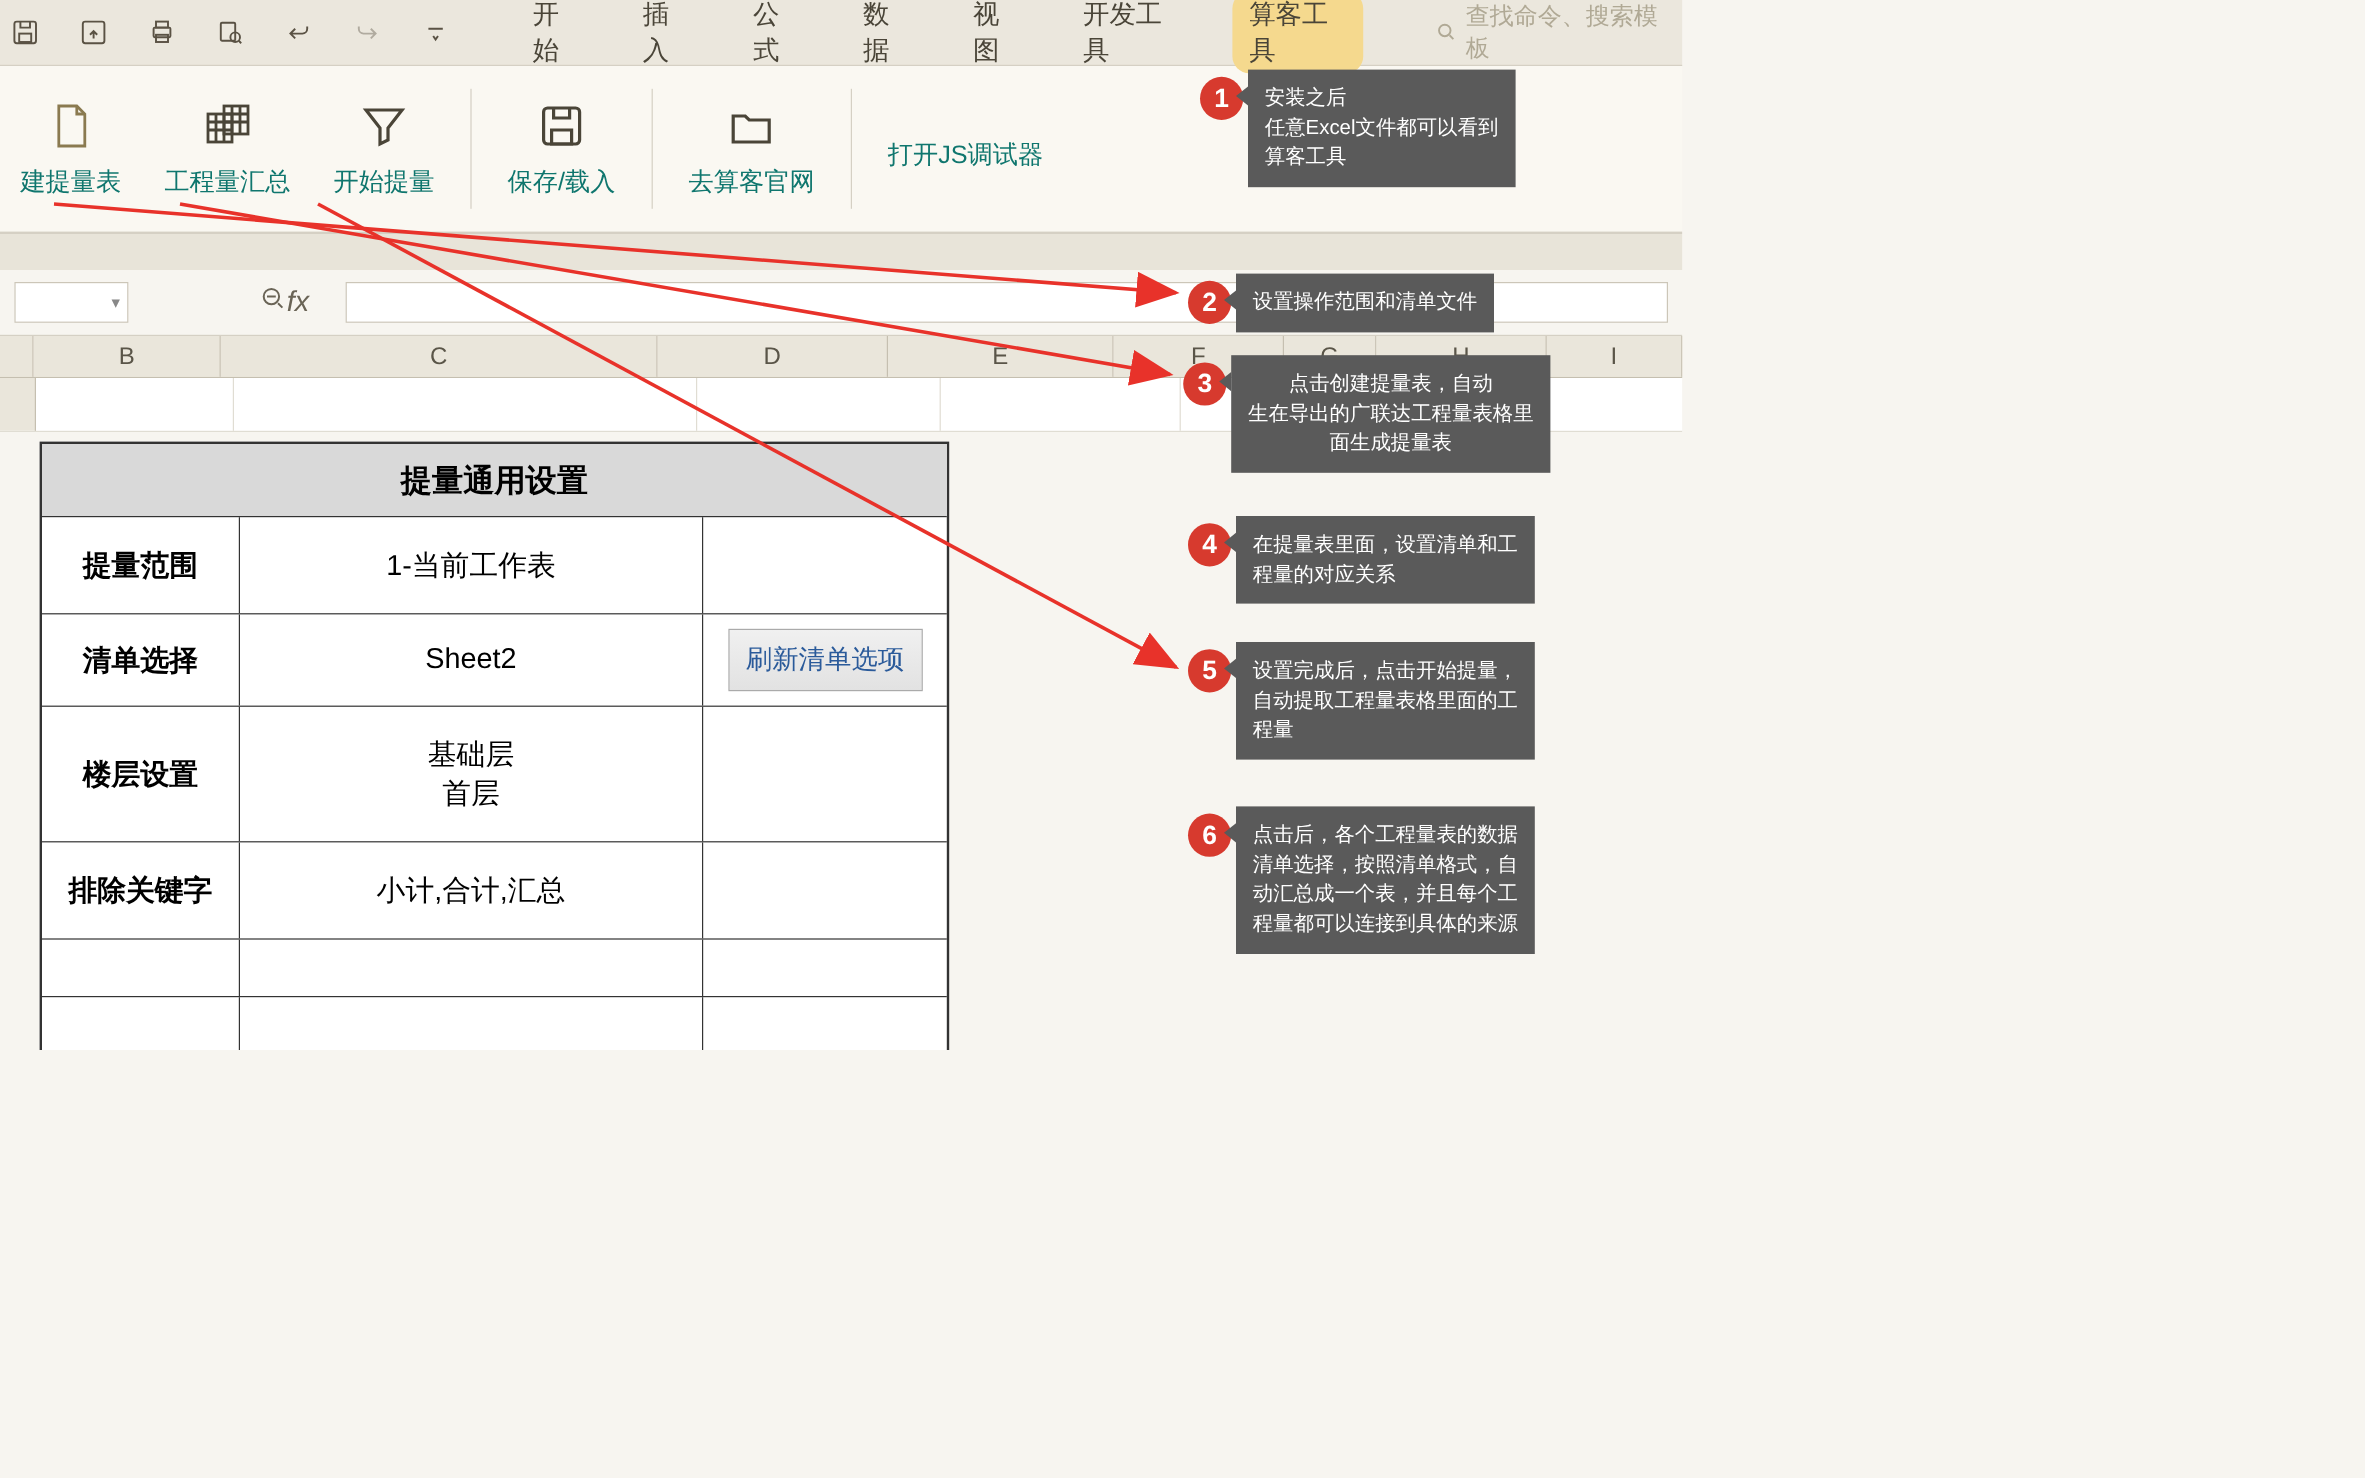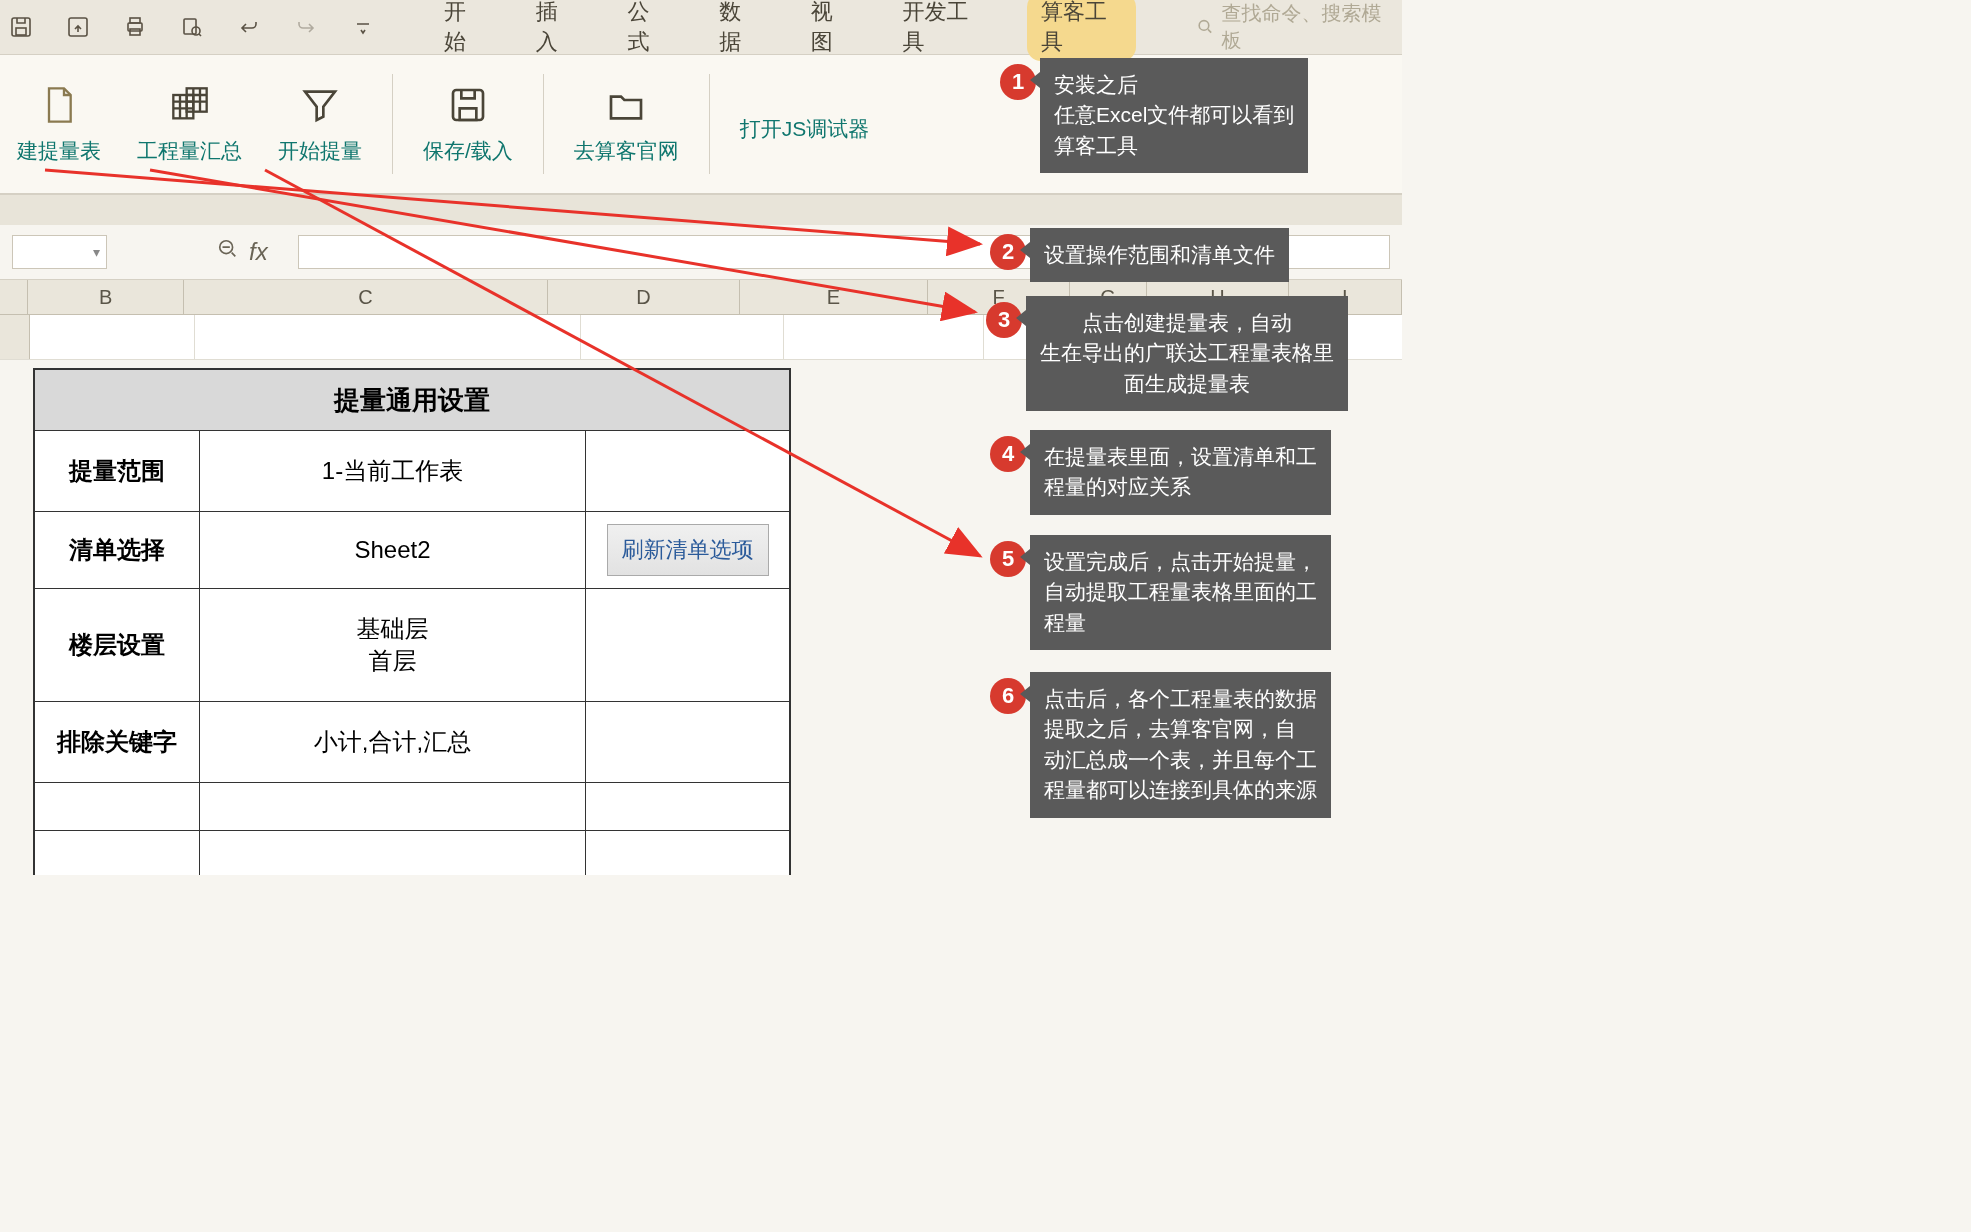--- a/index.html
+++ b/index.html
@@ -109,21 +109,21 @@
       width: 95px;
       height: 34px;
       background: #fff;
       border: 1px solid #ccc6b8;
       display: flex;
       align-items: center;
       justify-content: flex-end;
       padding-right: 6px;
     }
     .name-box-arrow { color: #888; font-size: 14px; }
-    .fx-area { display: flex; align-items: center; gap: 10px; margin-left: 90px; }
+    .fx-area { display: flex; align-items: center; gap: 0; margin-left: 90px; }
     .fx-icon { color: #6a6456; font-size: 22px; }
     .fx-label { font-style: italic; color: #6a6456; font-size: 24px; }
     .fx-input {
       flex: 1;
       height: 34px;
       background: #fff;
       border: 1px solid #ccc6b8;
       margin-left: 10px;
     }
     
@@ -246,21 +246,21 @@
       justify-content: center;
       font-size: 22px;
       font-weight: bold;
       flex-shrink: 0;
       margin-right: 4px;
       margin-top: 6px;
     }
     .callout-box {
       background: #5a5a5a;
       color: #fff;
-      font-size: 21px;
+      font-size: 17px;
       padding: 12px 14px;
       line-height: 1.45;
       max-width: 350px;
       position: relative;
     }
     .callout-box::before {
       content: "";
       position: absolute;
       left: -10px;
       top: 14px;
@@ -523,17 +523,17 @@
     </div>
     <div class="callout" style="top: 535px; left: 990px;">
       <div class="callout-badge">5</div>
       <div class="callout-box" style="white-space: pre-line;">设置完成后，点击开始提量，
 自动提取工程量表格里面的工
 程量</div>
     </div>
     <div class="callout" style="top: 672px; left: 990px;">
       <div class="callout-badge">6</div>
       <div class="callout-box" style="white-space: pre-line;">点击后，各个工程量表的数据
-提取之后，去算客官网，自
+清单选择，按照清单格式，自
 动汇总成一个表，并且每个工
 程量都可以连接到具体的来源</div>
     </div>
   </div>
 
 </body></html>

